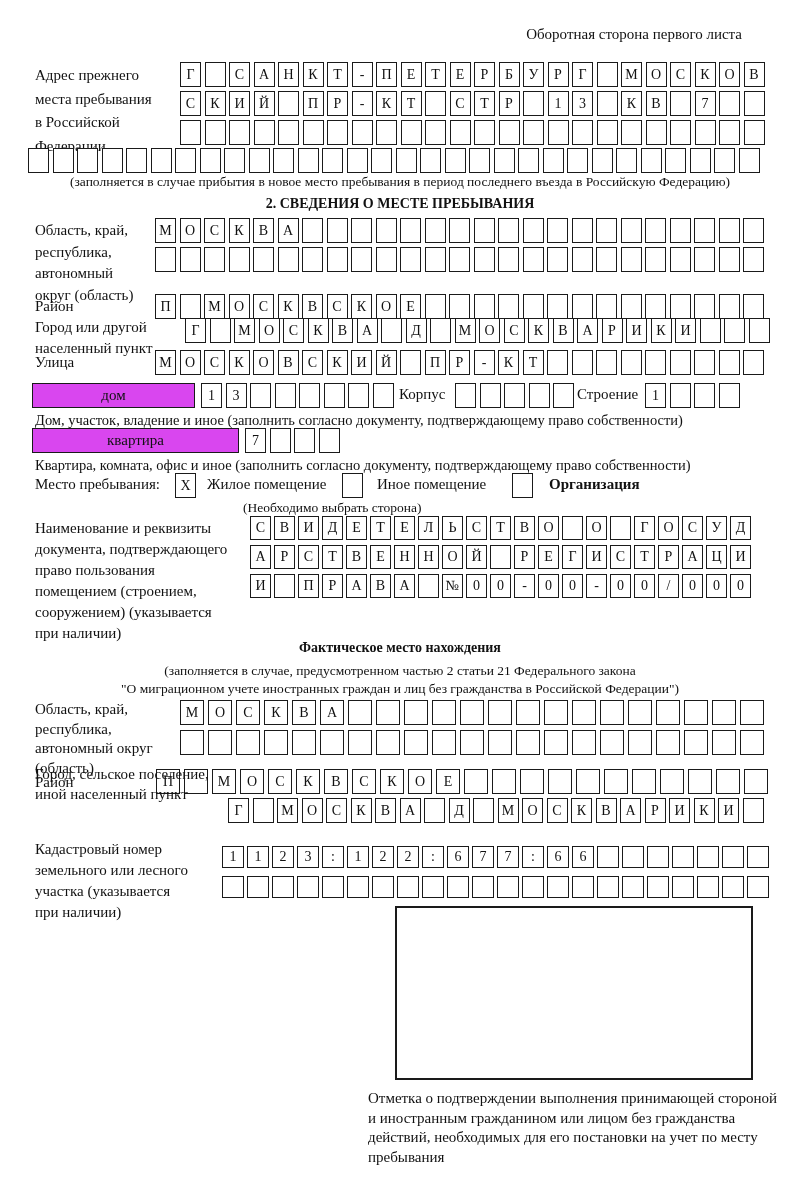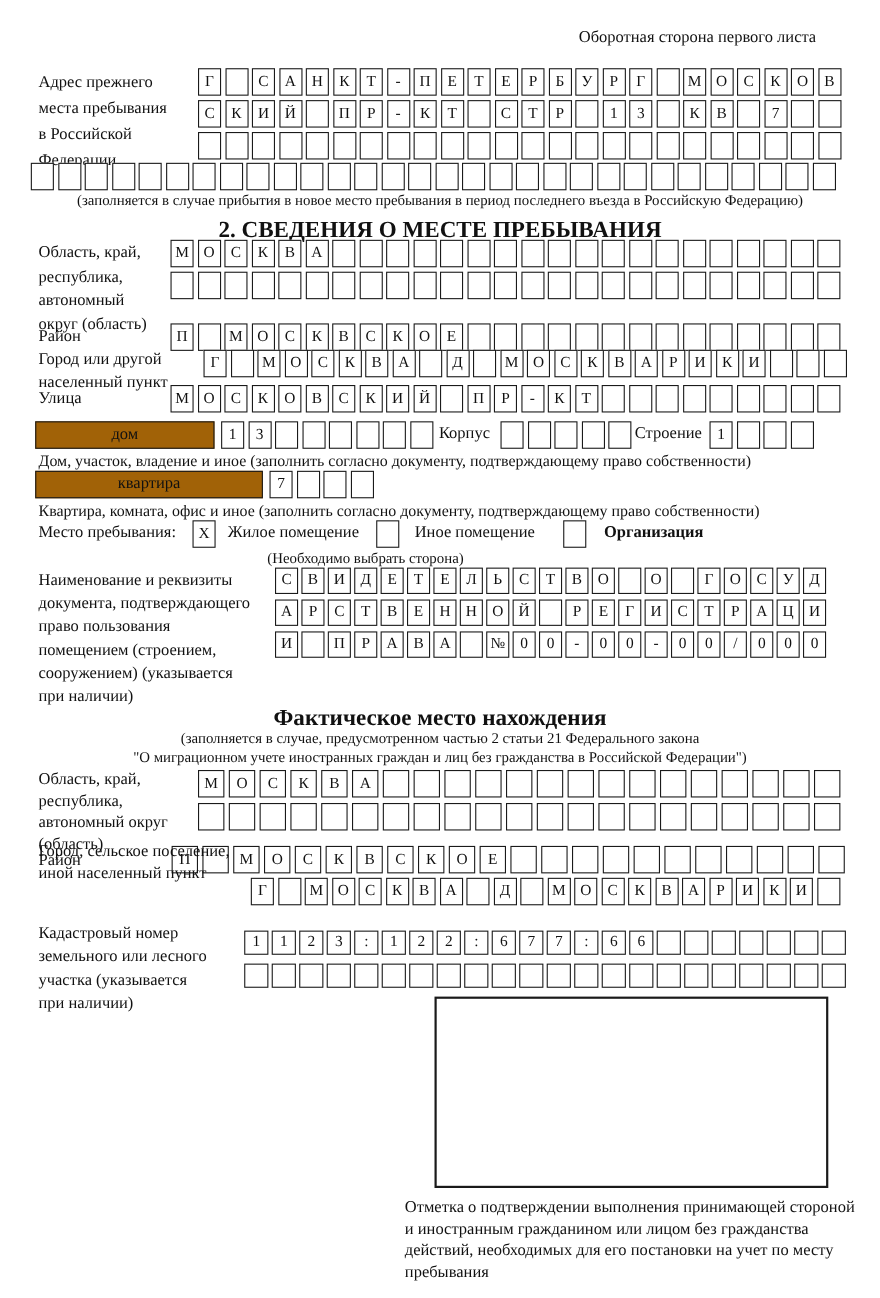--- a/index.html
+++ b/index.html
@@ -10,27 +10,27 @@
   .cells{display:flex;gap:3.5px;}
   .cell{flex:none;width:21px;height:25px;border:1.5px solid #1a1a1a;box-sizing:border-box;
         display:flex;align-items:center;justify-content:center;font-size:14px;background:#fff;}
   .cells.lg{gap:4px}
   .cells.lg .cell{width:24px;}
   .cells.cad{gap:3px}
   .cells.cad .cell{width:22px;height:22px;}
   .cells.doc{gap:3px}
   .cells.doc .cell{height:24px;}
   .bigbox{border:1.5px solid #1a1a1a;box-sizing:border-box;display:flex;align-items:center;
-          justify-content:center;font-size:15px;background:#a16207;}
+          justify-content:center;font-size:15px;background:#d946ef;}
   .chk{width:21px;height:25px;border:1.5px solid #1a1a1a;box-sizing:border-box;display:flex;
        align-items:center;justify-content:center;font-size:14px;background:#fff;}
   .cap{font-size:14.5px;}
   .note{font-size:13.5px;}
   .center{left:0;width:800px;text-align:center;}
-  .h{font-weight:bold;font-size:21px;}
+  .h{font-weight:bold;font-size:14px;}
 </style>
 </head>
 <body>
 
 <div id="page">
 
   <div class="abs" style="top:26px;right:58px;font-size:15px;">Оборотная сторона первого листа</div>
 
   <div class="abs lbl" style="left:35px;top:64px;line-height:23.5px;">Адрес прежнего
 места пребывания

